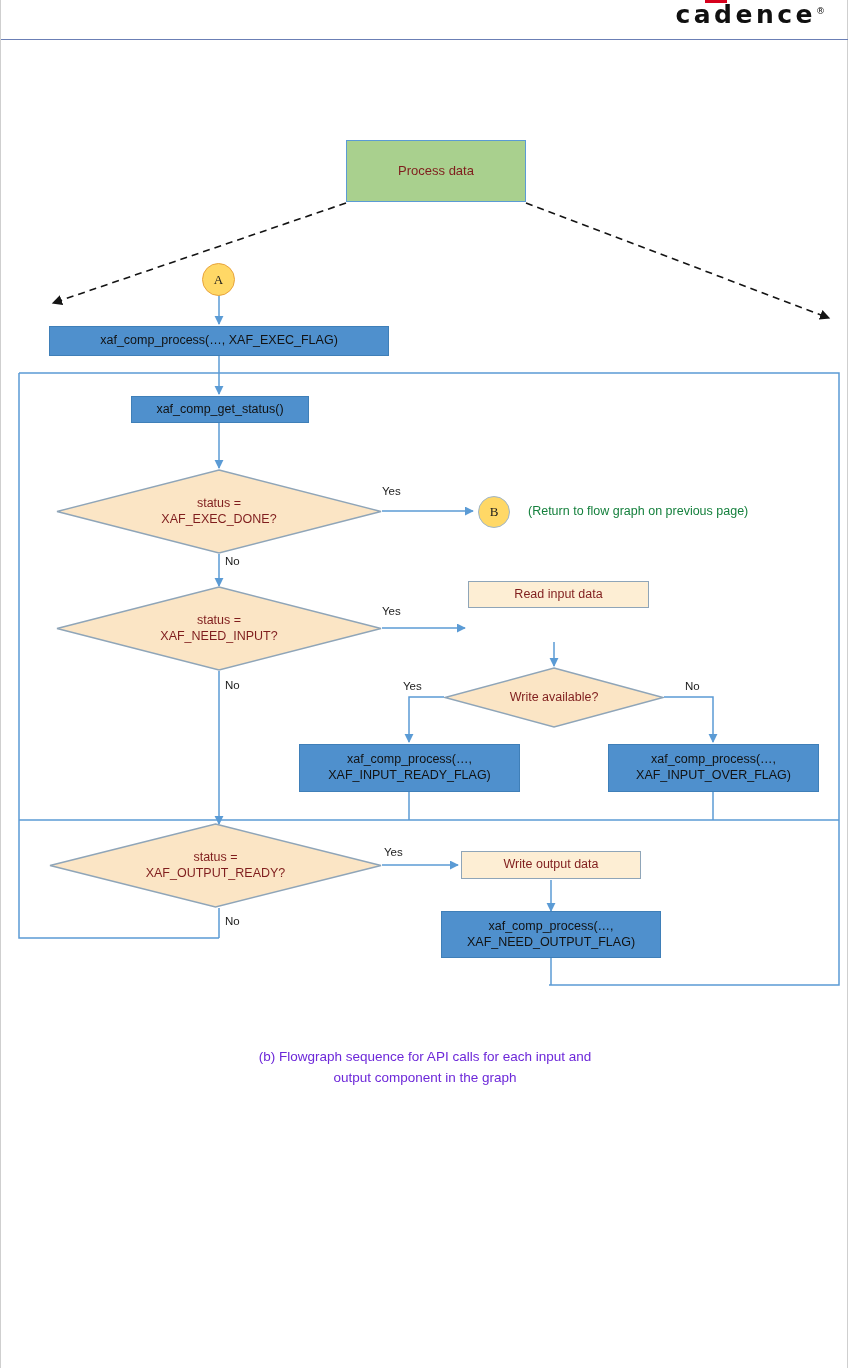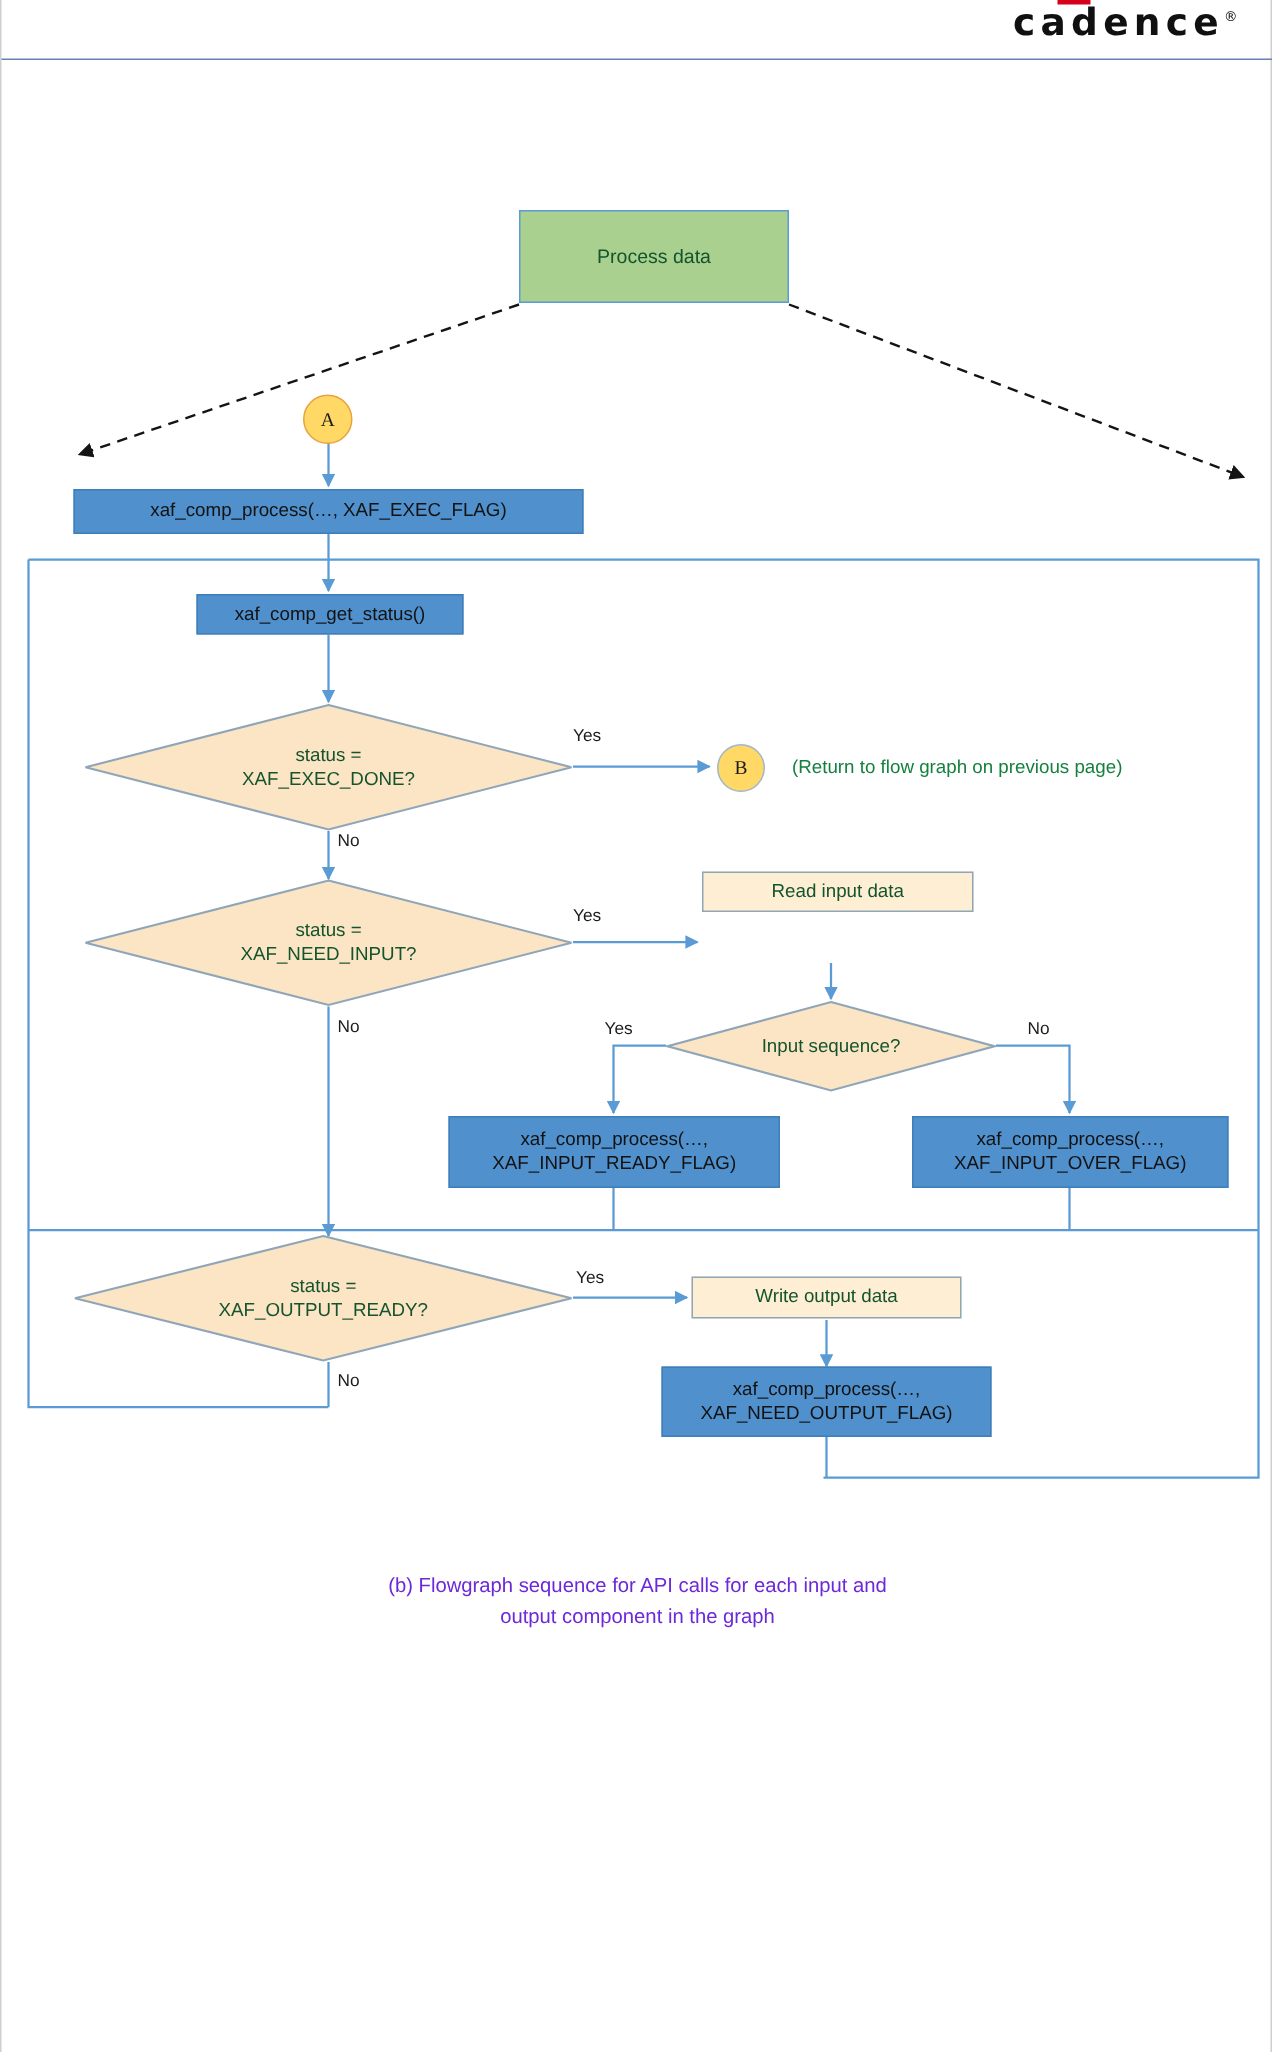--- a/index.html
+++ b/index.html
@@ -73,21 +73,21 @@
     height: 1368px;
   }
   .node {
     position: absolute;
     box-sizing: border-box;
     display: flex;
     align-items: center;
     justify-content: center;
     text-align: center;
     line-height: 1.25;
-    color: #14532d;
+    color: #7f1d1d;
     font-size: 12.5px;
     white-space: pre-line;
   }
   .proc-green {
     background: #a9d08e;
     border: 1px solid #5b9bd5;
   }
   .proc-blue {
     background: #4f90cd;
     border: 1px solid #3f7fb8;
@@ -265,21 +265,21 @@
     </div>
 
     <div class="node proc-cream" style="left:467px; top:581px; width:181px; height:27px;">
       <span>Read input data</span>
     </div>
 
     <div class="node decision" style="left:443px; top:667px; width:220px; height:61px;">
       <svg viewBox="0 0 220 61" preserveAspectRatio="none">
         <polygon points="110,1 219,30.5 110,60 1,30.5" fill="#fbe5c5" stroke="#8fa5b8" stroke-width="1.4"></polygon>
       </svg>
-      <span>Input sequence?</span>
+      <span>Write available?</span>
     </div>
 
     <div class="node proc-blue" style="left:298px; top:744px; width:221px; height:48px;">
       <span>xaf_comp_process(…,
 XAF_INPUT_READY_FLAG)</span>
     </div>
 
     <div class="node proc-blue" style="left:607px; top:744px; width:211px; height:48px;">
       <span>xaf_comp_process(…,
 XAF_INPUT_OVER_FLAG)</span>

